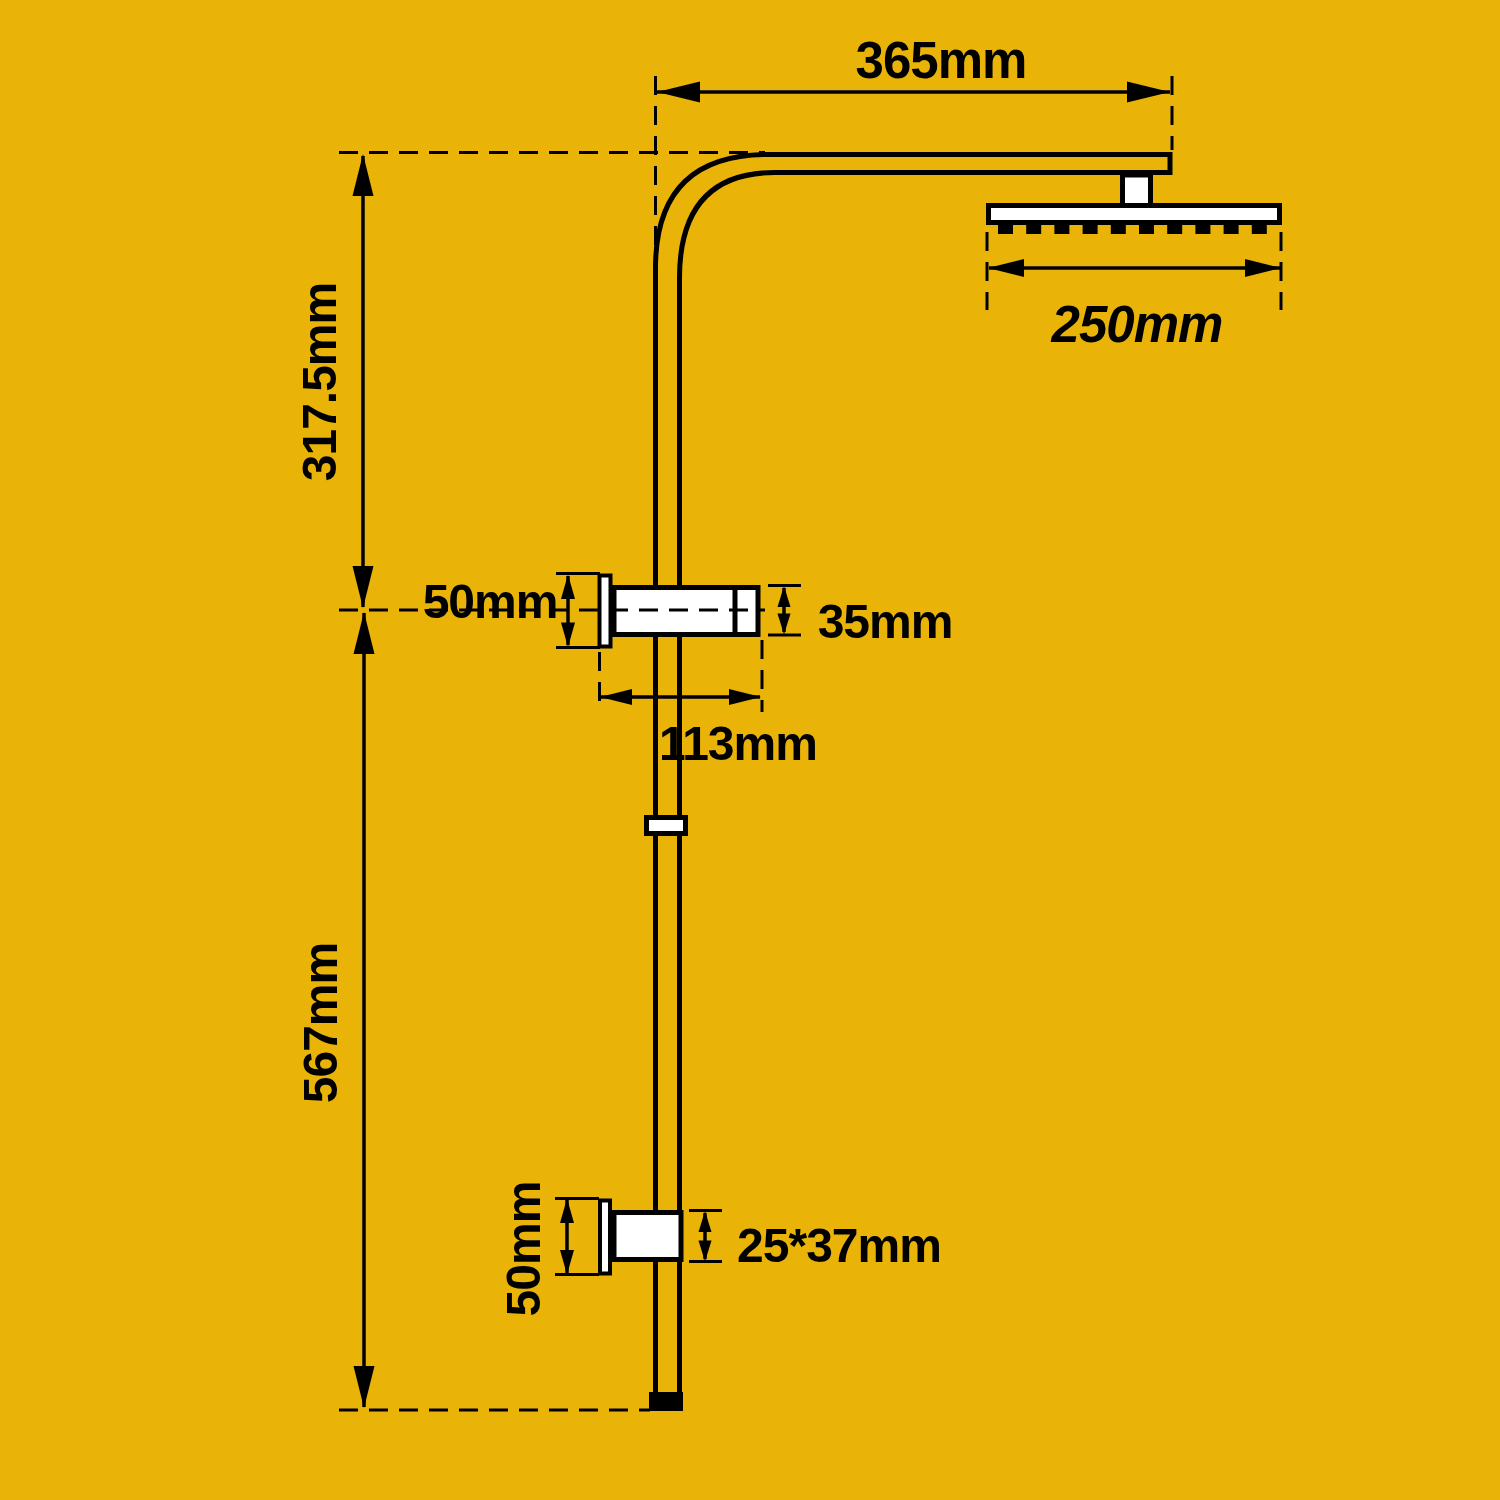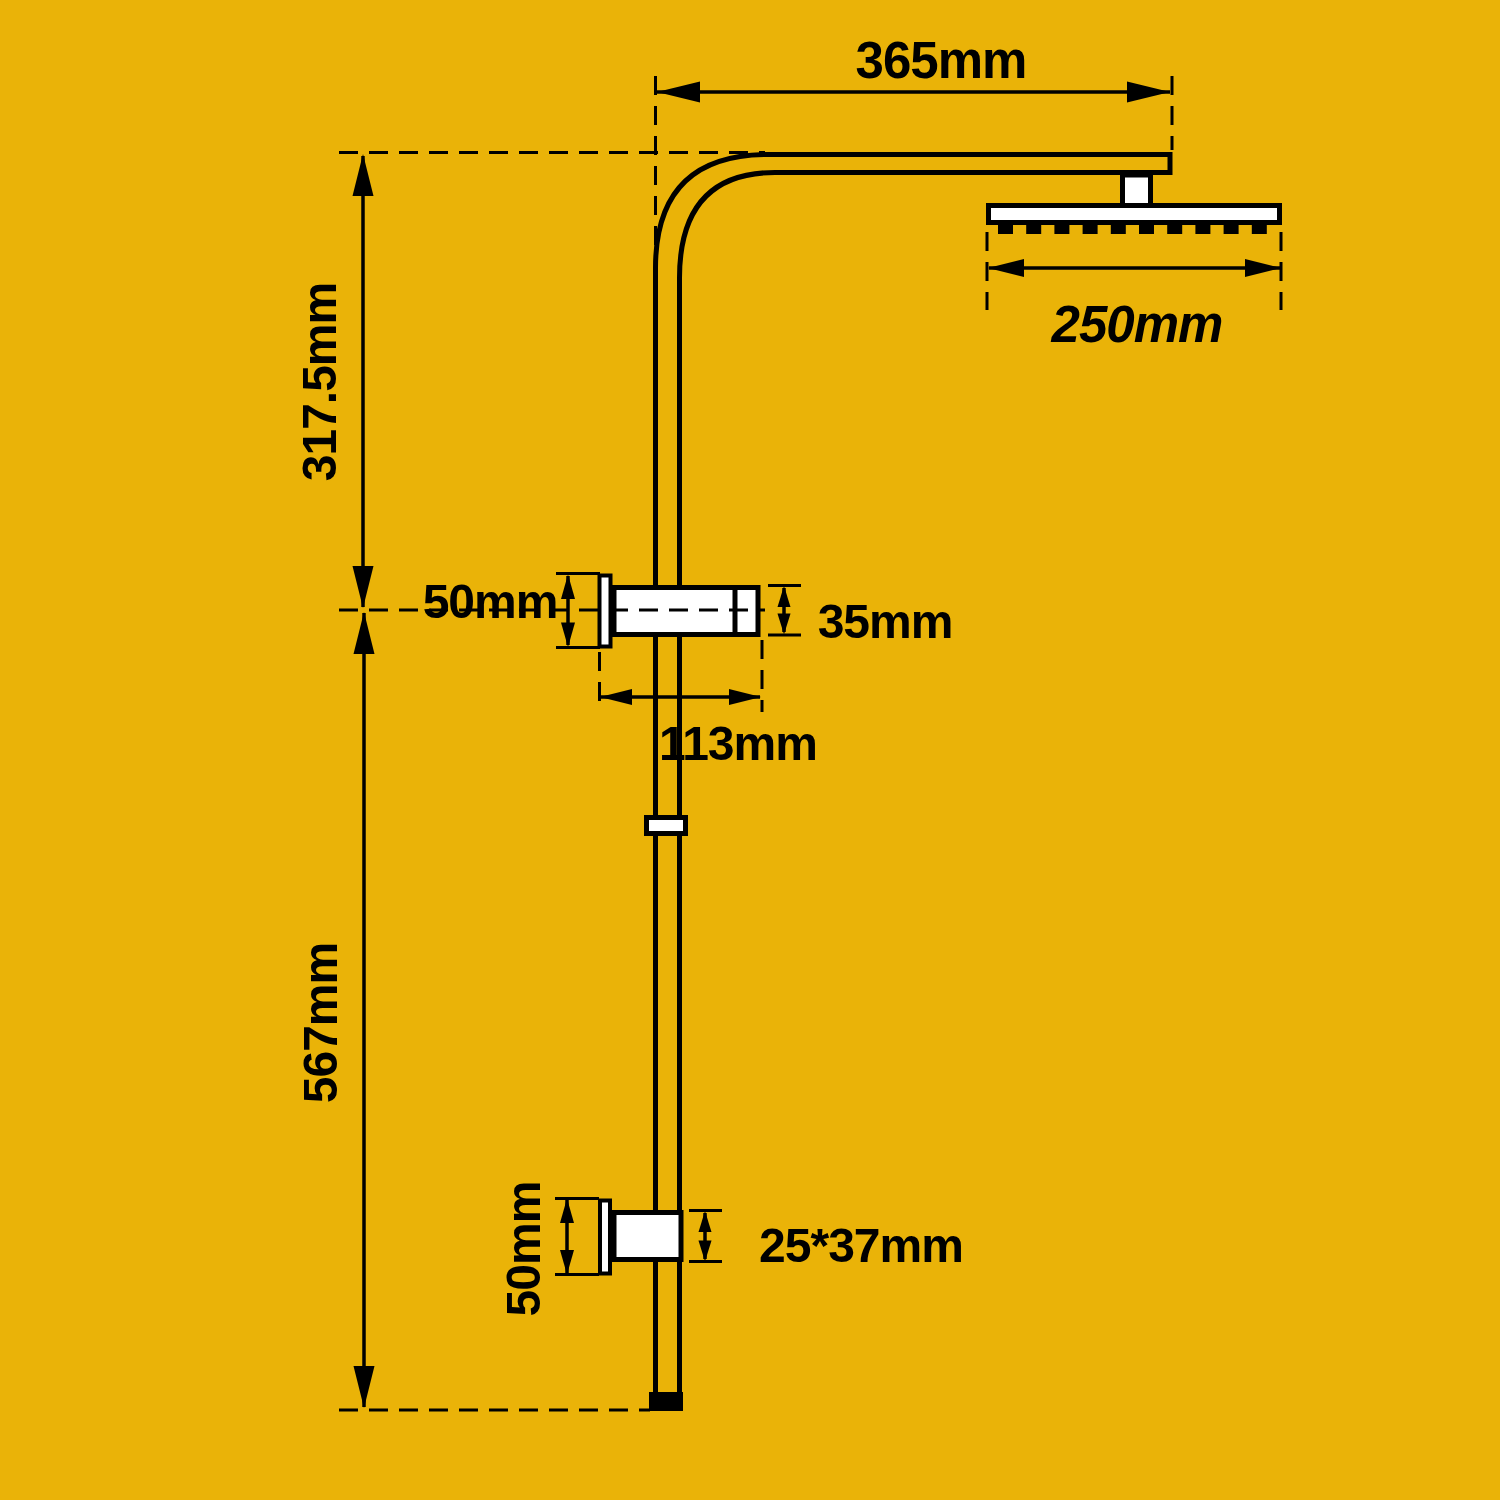--- a/index.html
+++ b/index.html
@@ -139,15 +139,15 @@
   <div class="dim-label" style="left:490px;top:602px;">50mm</div>
 
   <div class="dim-label" style="left:885px;top:607px;margin-top:15px;">35mm</div>
 
   <div class="dim-label" style="left:738px;top:744px;">113mm</div>
 
   <div class="dim-label rot" style="left:321px;top:1023px;">567mm</div>
 
   <div class="dim-label rot" style="left:524px;top:1249px;">50mm</div>
 
-  <div class="dim-label" style="left:839px;top:1246px;margin-left:22px;">25*37mm</div>
+  <div class="dim-label" style="left:839px;top:1246px;">25*37mm</div>
 
 </div>
 
 </body></html>

